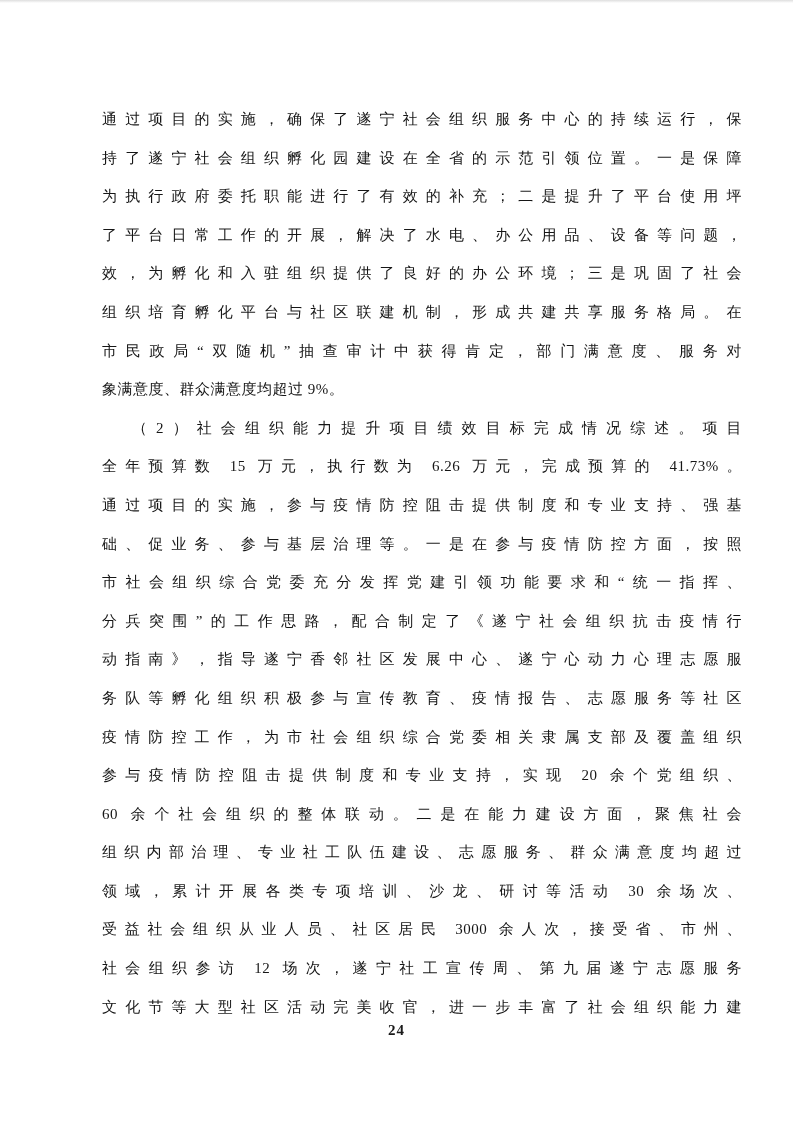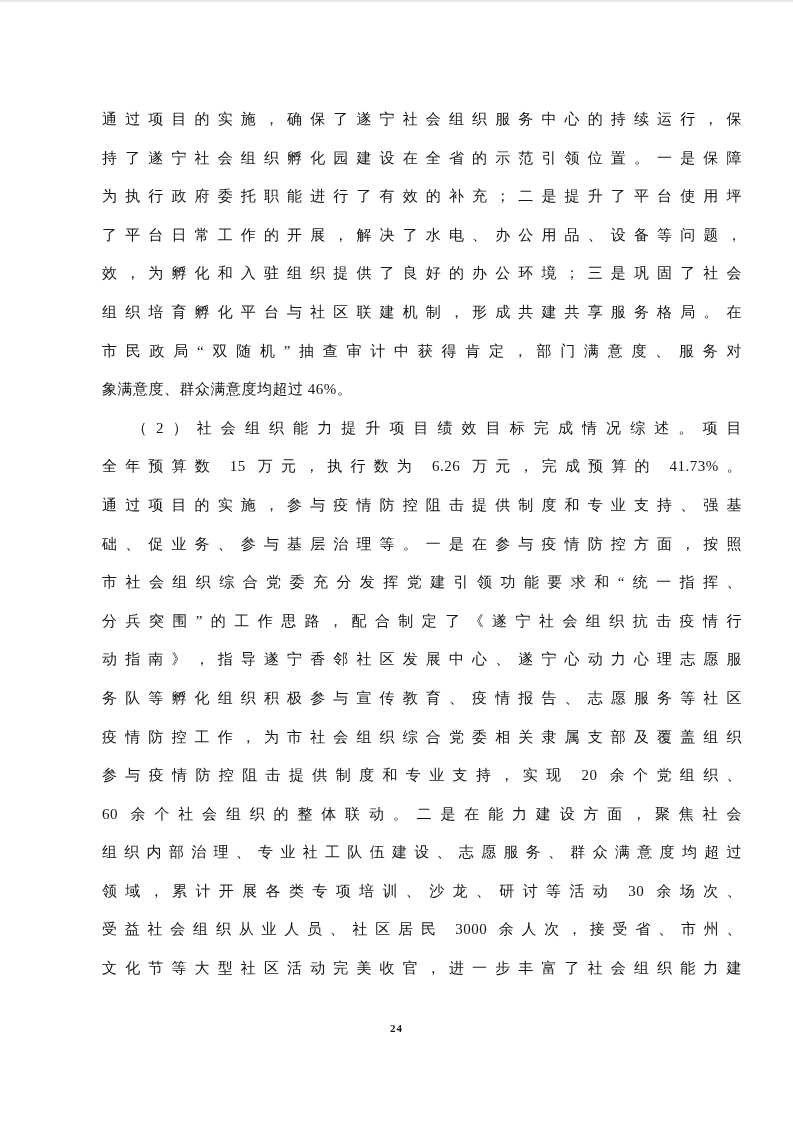--- a/index.html
+++ b/index.html
@@ -48,54 +48,55 @@
   }
   .line.para-start {
     text-indent: 30px;
   }
   .page-number {
     position: absolute;
     top: 1022px;
     left: 0;
     width: 100%;
     text-align: center;
-    font-size: 11px;
+    font-size: 15px;
     font-weight: bold;
     letter-spacing: 1px;
     color: #1a1a1a;
   }
 </style>
 </head>
 <body>
 
 <div class="page">
   <div class="scan-edge"></div>
 
   <div class="text-block">
 
     <div class="line">通过项目的实施，确保了遂宁社会组织服务中心的持续运行，保</div>
     <div class="line">持了遂宁社会组织孵化园建设在全省的示范引领位置。一是保障</div>
     <div class="line">为执行政府委托职能进行了有效的补充；二是提升了平台使用坪</div>
     <div class="line">了平台日常工作的开展，解决了水电、办公用品、设备等问题，</div>
     <div class="line">效，为孵化和入驻组织提供了良好的办公环境；三是巩固了社会</div>
     <div class="line">组织培育孵化平台与社区联建机制，形成共建共享服务格局。在</div>
     <div class="line">市民政局“双随机”抽查审计中获得肯定，部门满意度、服务对</div>
-    <div class="line para-end">象满意度、群众满意度均超过 46%。</div>
+    <div class="line para-end">象满意度、群众满意度均超过 9%。</div>
 
     <div class="line para-start">（2）社会组织能力提升项目绩效目标完成情况综述。项目</div>
     <div class="line">全年预算数 15 万元，执行数为 6.26 万元，完成预算的 41.73%。</div>
     <div class="line">通过项目的实施，参与疫情防控阻击提供制度和专业支持、强基</div>
     <div class="line">础、促业务、参与基层治理等。一是在参与疫情防控方面，按照</div>
     <div class="line">市社会组织综合党委充分发挥党建引领功能要求和“统一指挥、</div>
     <div class="line">分兵突围”的工作思路，配合制定了《遂宁社会组织抗击疫情行</div>
     <div class="line">动指南》，指导遂宁香邻社区发展中心、遂宁心动力心理志愿服</div>
     <div class="line">务队等孵化组织积极参与宣传教育、疫情报告、志愿服务等社区</div>
     <div class="line">疫情防控工作，为市社会组织综合党委相关隶属支部及覆盖组织</div>
     <div class="line">参与疫情防控阻击提供制度和专业支持，实现 20 余个党组织、</div>
     <div class="line">60 余个社会组织的整体联动。二是在能力建设方面，聚焦社会</div>
     <div class="line">组织内部治理、专业社工队伍建设、志愿服务、群众满意度均超过</div>
     <div class="line">领域，累计开展各类专项培训、沙龙、研讨等活动 30 余场次、</div>
     <div class="line">受益社会组织从业人员、社区居民 3000 余人次，接受省、市州、</div>
+    <div class="line">社会组织参访 12 场次，遂宁社工宣传周、第九届遂宁志愿服务</div>
     <div class="line">文化节等大型社区活动完美收官，进一步丰富了社会组织能力建</div>
   </div>
 
   <div class="page-number">24</div>
 </div>
 
 </body></html>

